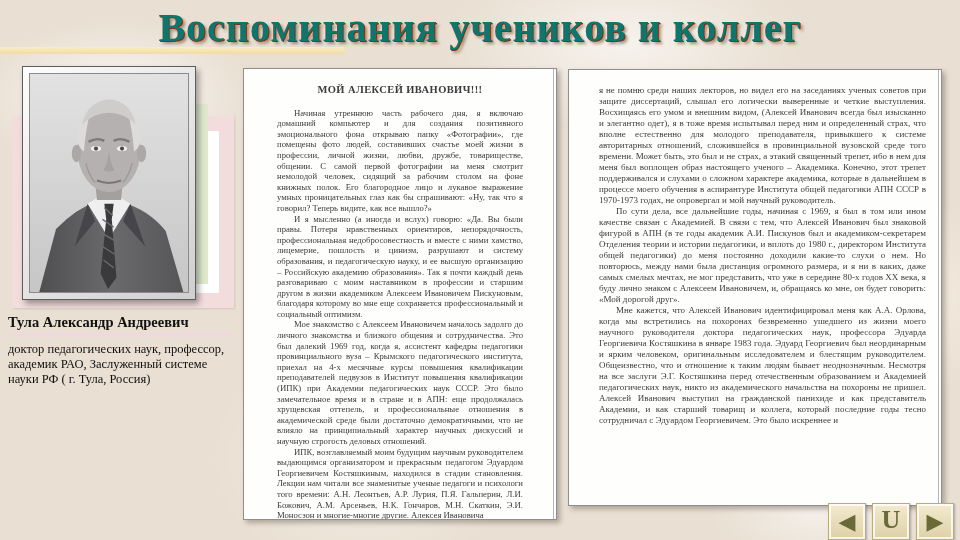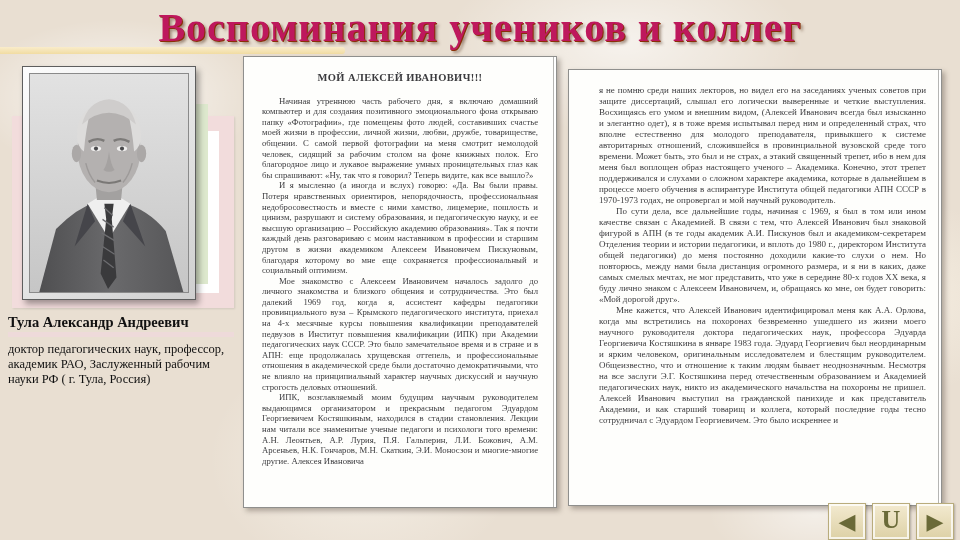--- a/index.html
+++ b/index.html
@@ -20,21 +20,21 @@
   .title-underline {
     position:absolute; left:0; top:47px; width:345px; height:7px;
     background:linear-gradient(#f9eccb, #f1dca2);
     border-radius:0 3px 3px 0;
   }
   h1.slide-title {
     position:absolute; left:0; top:4px; width:100%;
     text-align:center;
     font-family:"Liberation Serif", serif;
     font-weight:bold; font-size:40px; letter-spacing:1px;
-    color:#be185d;
+    color:#0f766e;
     text-shadow:1px 1px 0 #8a3008, 3px 3px 3px rgba(100,70,50,.55);
   }
 
   
   .photo-area { position:absolute; left:8px; top:64px; width:228px; height:470px; }
   .pink-mat {
     position:absolute; left:4px; top:52px; width:222px; height:192px;
     background:#fff; border:15px solid #f2dcdc;
     box-shadow:1px 1px 2px rgba(0,0,0,.1);
   }
@@ -62,21 +62,21 @@
     font-size:12.5px; line-height:1.18; color:#111;
   }
 
   
   .page {
     position:absolute; background:#fefefc;
     border:1px solid #8f8f8d;
     box-shadow:3px 3px 5px rgba(60,50,40,.35), inset -2px 0 0 #ffffff, inset -3px 0 0 #b5b5b3;
     color:#3b3b3e; overflow:hidden;
   }
-  .page-1 { left:243px; top:56px; width:314px; height:452px; padding:16px 18px; font-size:8.7px; line-height:10.6px; }
+  .page-1 { left:243px; top:68px; width:314px; height:452px; padding:16px 33px; font-size:8.7px; line-height:10.6px; }
   .page-2 { left:568px; top:69px; width:374px; height:437px; padding:15px 15px 15px 30px; font-size:9px; line-height:11px; }
   .page p { text-align:justify; text-indent:17px; }
   .page p.no-indent { text-indent:0; }
   .page-title {
     text-align:center; font-weight:bold; font-size:10.5px;
     letter-spacing:.4px; margin-bottom:12px; text-indent:0 !important;
   }
 
   
   .nav-btn {
@@ -146,21 +146,21 @@
       <path d="M72 110 Q85 115 98 110" stroke="#7a7876" stroke-width="2.2" fill="none"></path>
 
       <path d="M60 92 Q63 104 70 112 M110 92 Q107 104 100 112" stroke="#9d9a99" stroke-width="1.5" fill="none"></path>
 
       <ellipse cx="50" cy="82" rx="5" ry="9" fill="#aba8a7"></ellipse>
       <ellipse cx="120" cy="82" rx="5" ry="9" fill="#aba8a7"></ellipse>
     </svg>
   </div>
   <div class="person-name">Тула Александр Андреевич</div>
   <div class="name-underline"></div>
-  <div class="person-description">доктор педагогических наук, профессор, академик РАО, Заслуженный рабочим науки РФ ( г. Тула, Россия)</div>
+  <div class="person-description">доктор педагогических наук, профессор, академик РАО, Заслуженный системе науки РФ ( г. Тула, Россия)</div>
 </div>
 
 <div class="page page-1">
   <div class="page-title">МОЙ АЛЕКСЕЙ ИВАНОВИЧ!!!</div>
   <p>Начиная утреннюю часть рабочего дня, я включаю домашний компьютер и для создания позитивного эмоционального фона открываю папку «Фотографии», где помещены фото людей, составивших счастье моей жизни в профессии, личной жизни, любви, дружбе, товариществе, общении. С самой первой фотографии на меня смотрит немолодой человек, сидящий за рабочим столом на фоне книжных полок. Его благородное лицо и лукавое выражение умных проницательных глаз как бы спрашивают: «Ну, так что я говорил? Теперь видите, как все вышло?»</p>
   <p>И я мысленно (а иногда и вслух) говорю: «Да. Вы были правы. Потеря нравственных ориентиров, непорядочность, профессиональная недобросовестность и вместе с ними хамство, лицемерие, пошлость и цинизм, разрушают и систему образования, и педагогическую науку, и ее высшую организацию – Российскую академию образования». Так я почти каждый день разговариваю с моим наставником в профессии и старшим другом в жизни академиком Алексеем Ивановичем Пискуновым, благодаря которому во мне еще сохраняется профессиональный и социальный оптимизм.</p>
   <p>Мое знакомство с Алексеем Ивановичем началось задолго до личного знакомства и близкого общения и сотрудничества. Это был далекий 1969 год, когда я, ассистент кафедры педагогики провинциального вуза – Крымского педагогического института, приехал на 4-х месячные курсы повышения квалификации преподавателей педвузов в Институт повышения квалификации (ИПК) при Академии педагогических наук СССР. Это было замечательное время и в стране и в АПН: еще продолжалась хрущевская оттепель, и профессиональные отношения в академической среде были достаточно демократичными, что не влияло на принципиальный характер научных дискуссий и научную строгость деловых отношений.</p>
   <p>ИПК, возглавляемый моим будущим научным руководителем выдающимся организатором и прекрасным педагогом Эдуардом Георгиевичем Костяшкиным, находился в стадии становления. Лекции нам читали все знаменитые ученые педагоги и психологи того времени: А.Н. Леонтьев, А.Р. Лурия, П.Я. Гальперин, Л.И. Божович, А.М. Арсеньев, Н.К. Гончаров, М.Н. Скаткин, Э.И. Моносзон и многие-многие другие. Алексея Ивановича</p>
 </div>
 

